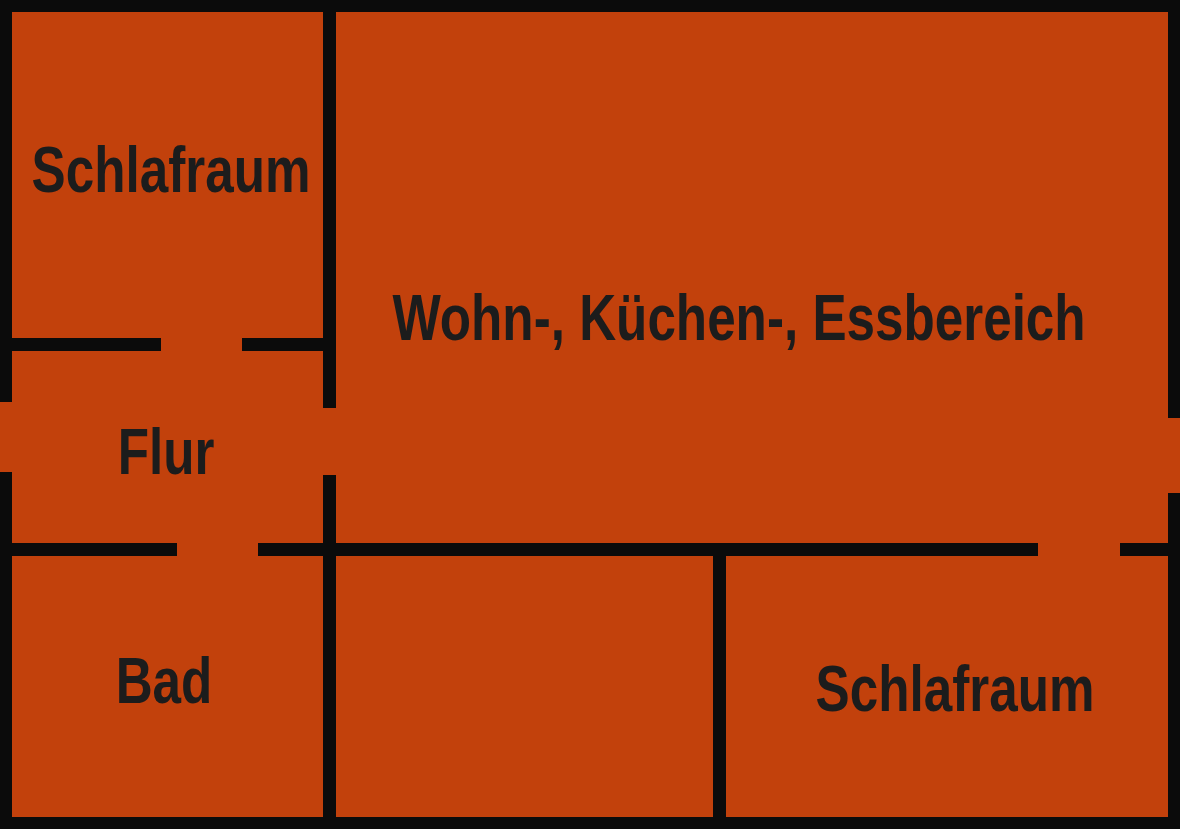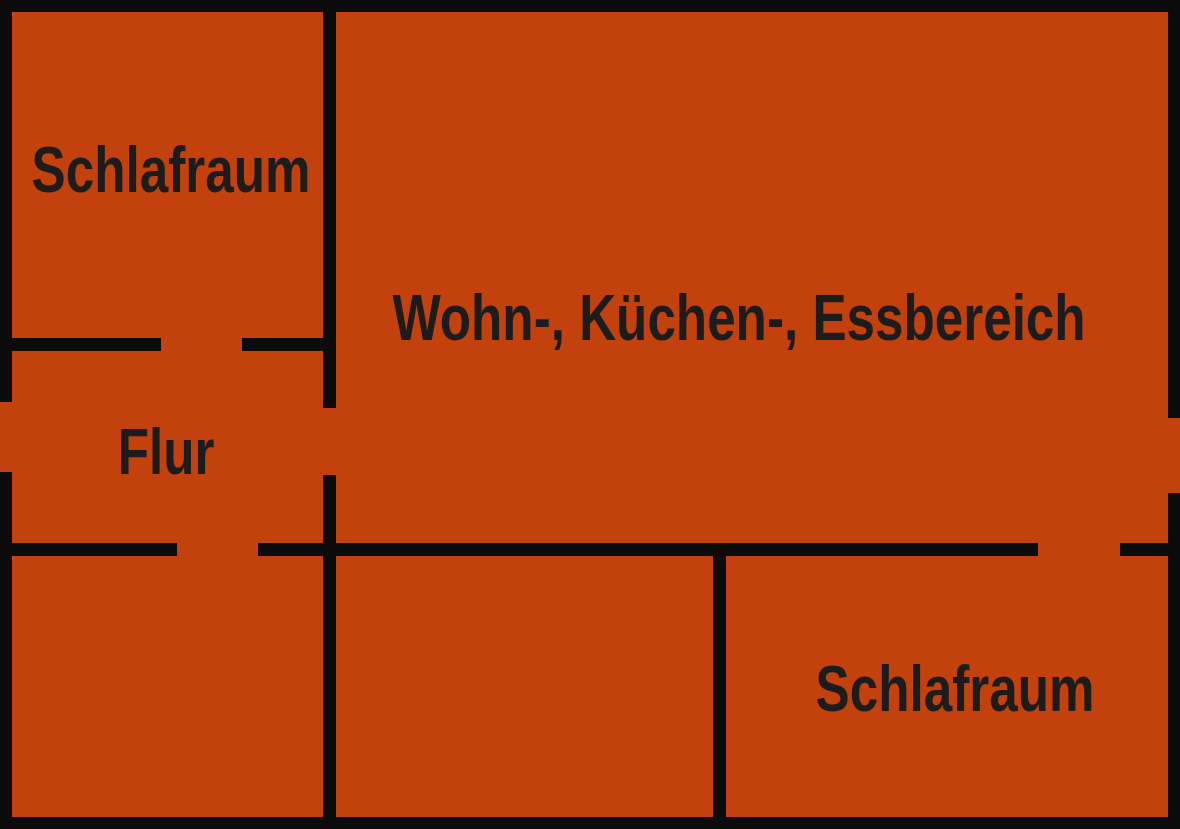--- a/index.html
+++ b/index.html
@@ -79,18 +79,21 @@
   </div>
 
   <div class="room-label" style="left: 739px; top: 274px; margin-top: 44px;">
     <span class="condensed" style="color: rgb(28, 28, 28);">Wohn-, Küchen-, Essbereich</span>
   </div>
 
   <div class="room-label" style="left: 166px; top: 452px;">
     <span class="condensed" style="color: rgb(28, 28, 28);">Flur</span>
   </div>
 
+  <div class="room-label" style="left: 164px; top: 681px;">
+    <span class="condensed" style="color: rgb(28, 28, 28);">Bad</span>
+  </div>
 
   <div class="room-label" style="left: 955px; top: 689px;">
     <span class="condensed" style="color: rgb(28, 28, 28);">Schlafraum</span>
   </div>
 
 </div>
 
 </body></html>

